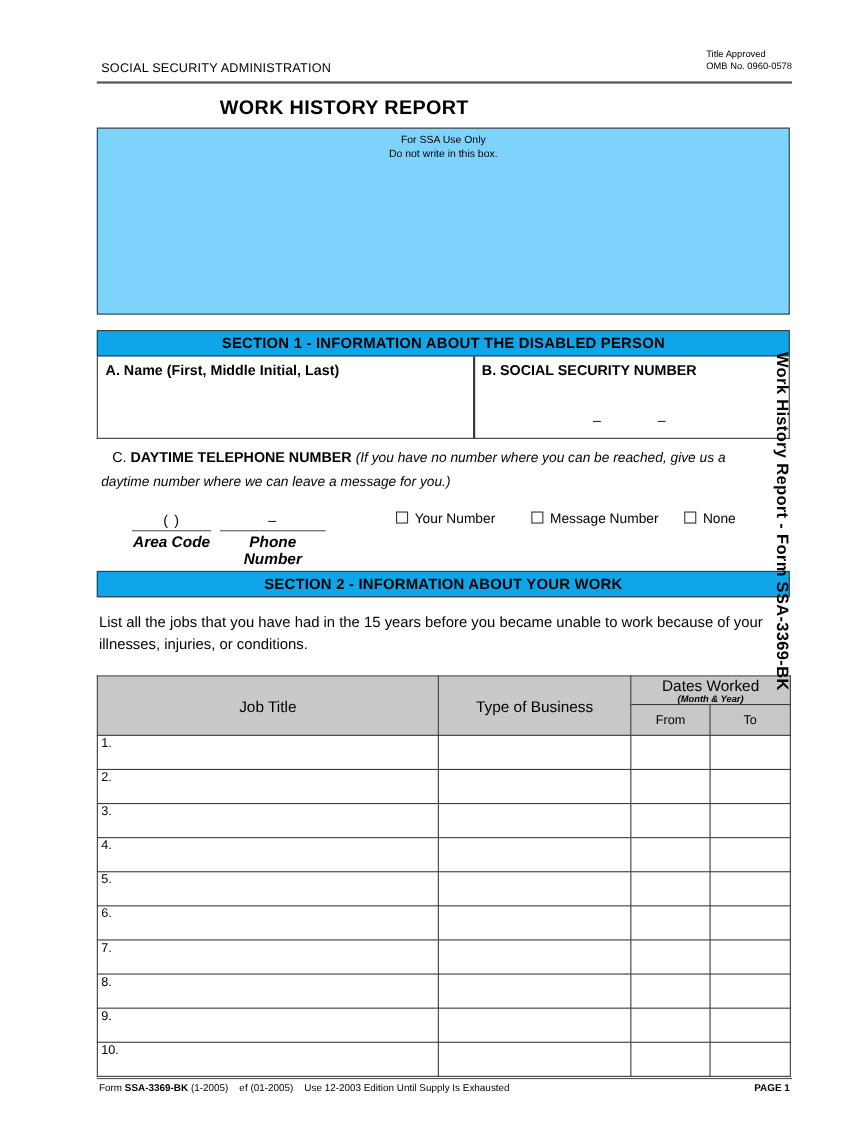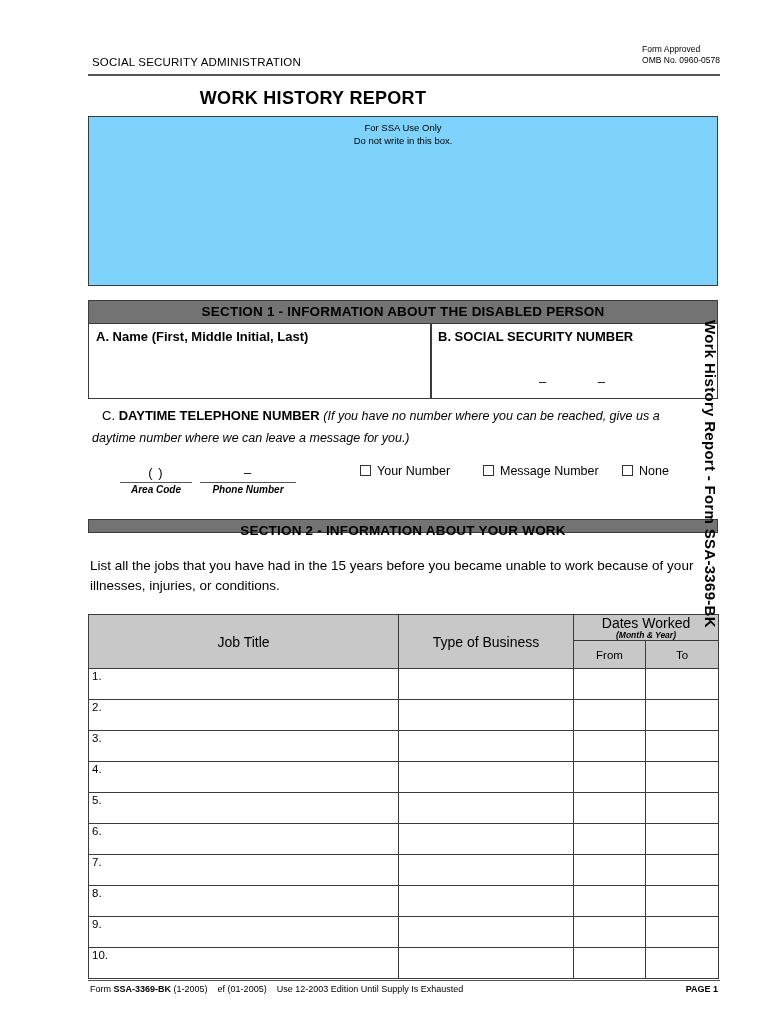--- a/index.html
+++ b/index.html
@@ -84,38 +84,38 @@
     text-align: center;
     font-size: 9.5px;
     line-height: 1.35;
   }
 
   
   .section-banner {
     position: absolute;
     border: 1.5px solid #3b3b3b;
     box-sizing: border-box;
-    background: #737373;
+    background: #0ea5e9;
     text-align: center;
     font-size: 13.5px;
     font-weight: bold;
     letter-spacing: 0.2px;
     line-height: 22px;
   }
   #section1-banner {
     left: 88px;
     top: 300px;
     width: 630px;
     height: 24px;
   }
   #section2-banner {
     left: 88px;
     top: 519px;
     width: 630px;
-    height: 14px;
+    height: 24px;
   }
 
   
   .id-block {
     position: absolute;
     left: 88px;
     top: 324px;
     width: 630px;
     height: 75px;
     box-sizing: border-box;
@@ -203,21 +203,21 @@
     height: 19px;
     text-align: center;
     font-size: 13px;
     line-height: 19px;
     border-bottom: 1.5px solid #555555;
     letter-spacing: 1px;
   }
   .fld-cap {
     padding-top: 1px;
     text-align: center;
-    font-size: 10px;
+    font-size: 14px;
     font-style: italic;
     font-weight: bold;
   }
 
   
   .cb-item {
     position: absolute;
     top: 464px;
     font-size: 12.5px;
     white-space: nowrap;
@@ -340,21 +340,21 @@
   }
 </style>
 </head>
 <body>
 
 <div id="page">
 
   <div class="top-header">
     <div class="agency-name">SOCIAL SECURITY ADMINISTRATION</div>
     <div class="omb-block">
-      <div>Form Approved</div>
+      <div>Title Approved</div>
       <div>OMB No. 0960-0578</div>
     </div>
   </div>
   <div class="header-rule"></div>
 
   <div class="form-title">WORK HISTORY REPORT</div>
 
   <div class="ssa-box">
     <div class="ssa-box-text">
       <div>For SSA Use Only</div>

